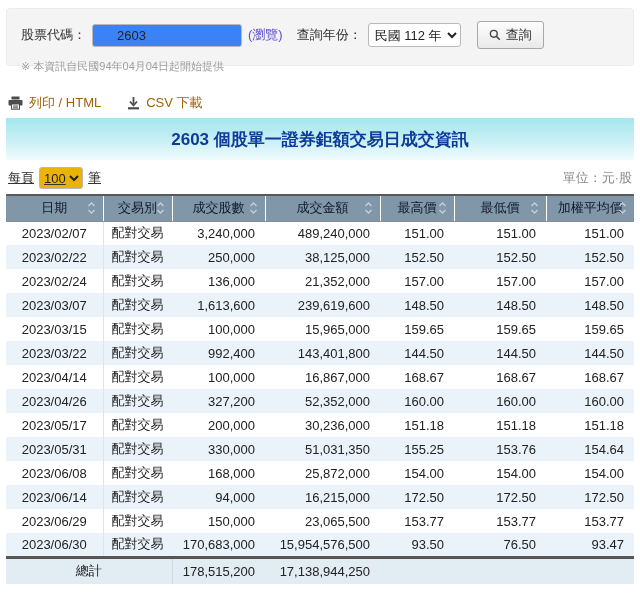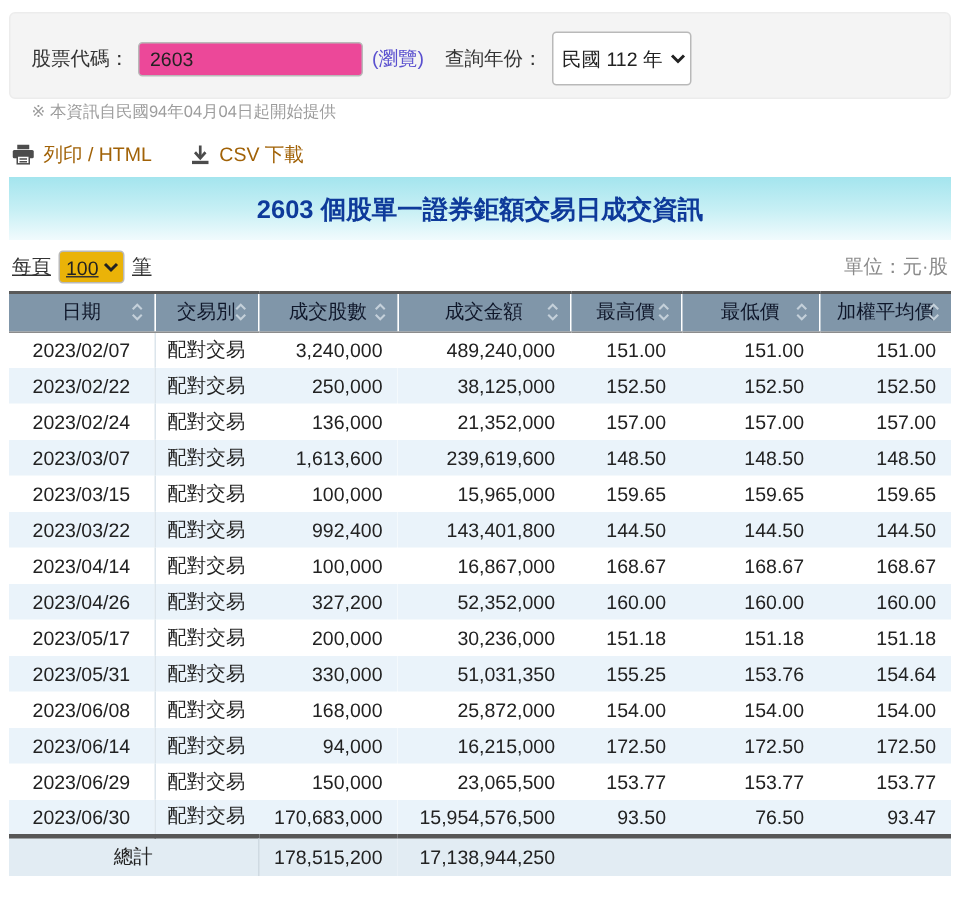--- a/index.html
+++ b/index.html
@@ -18,27 +18,27 @@
     padding: 12px 14px 8px 14px;
     height: 58px;
   }
   .form-row {
     display: flex; align-items: center;
     gap: 6px; font-size: 13px; color: #333;
   }
   .stock-input {
     width: 150px; height: 23px;
     border: 1px solid #b9b9b9; border-radius: 3px;
-    padding: 0 7px; font-size: 13px; color: #222;
-    font-family: "Liberation Sans", "DejaVu Sans", sans-serif;
-    background: #ec4899;
+    padding: 0 24px; font-size: 13px; color: #222;
+    font-family: "Liberation Sans", "DejaVu Sans", sans-serif;
+    background: #3b82f6;
   }
   .browse-link { color: var(--link-color, #5a50cf); text-decoration: none; cursor: pointer; }
   .year-select {
-    height: 36px; border: 1px solid #b9b9b9; border-radius: 3px;
+    height: 24px; border: 1px solid #b9b9b9; border-radius: 3px;
     background: #fff; font-size: 13px; color: #222; padding: 0 2px;
     font-family: "Liberation Sans", "DejaVu Sans", sans-serif;
   }
   .search-btn {
     display: inline-flex; align-items: center; gap: 5px;
     margin-left: 10px;
     background: linear-gradient(#fdfdfd, #e9e9e9);
     border: 1px solid #a8a8a8; border-radius: 3px;
     padding: 4px 11px; font-size: 13px; color: #333; cursor: pointer;
     font-family: "Liberation Sans", "DejaVu Sans", sans-serif;
@@ -115,20 +115,29 @@
 
 <div class="query-panel">
   <div class="form-row">
     <span>股票代碼：</span>
     <input class="stock-input" type="text" value="2603" style="">
     <a class="browse-link">(瀏覽)</a>
     <span style="margin-left:8px">查詢年份：</span>
     <select class="year-select">
       <option>民國 112 年</option>
     </select>
+    <button class="search-btn">
+      <span style="line-height:0">
+        <svg width="12" height="12" viewBox="0 0 12 12">
+          <circle cx="4.8" cy="4.8" r="3.4" fill="none" stroke="#444" stroke-width="1.4"></circle>
+          <line x1="7.4" y1="7.4" x2="10.8" y2="10.8" stroke="#444" stroke-width="1.5"></line>
+        </svg>
+      </span>
+      <span>查詢</span>
+    </button>
   </div>
   <div class="panel-note">※ 本資訊自民國94年04月04日起開始提供</div>
 </div>
 
 <div class="toolbar">
   <span class="tool-item">
     <span style="line-height:0">
       <svg width="15" height="14" viewBox="0 0 15 14">
         <rect x="3.5" y="0.5" width="8" height="3" fill="#4c4c4c"></rect>
         <rect x="0.5" y="4" width="14" height="5.5" rx="1" fill="#4c4c4c"></rect>

